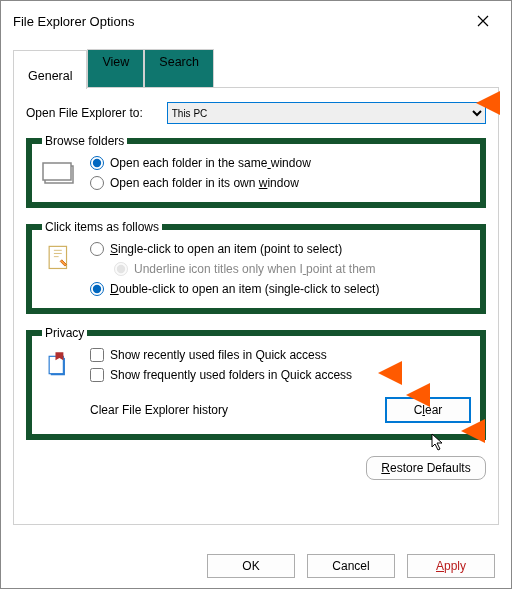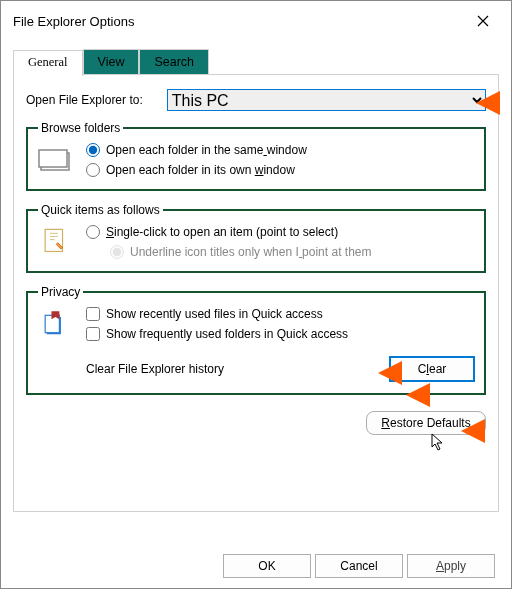--- a/index.html
+++ b/index.html
@@ -50,48 +50,47 @@
     border-bottom: none;
     background: #fff;
     margin-right: 0;
     font-size: 12.5px;
   }
   .tab.inactive {
     background: #0f766e;
     border-bottom: 1px solid #d0d0d0;
   }
   .tab.active {
-    padding-top: 4px;
+    padding-top: 18px;
     padding-bottom: 6px;
     position: relative;
     top: 1px;
     background: #fff;
-    font-family: Liberation Serif, serif;
   }
   .tab-panel {
     border: 1px solid #d0d0d0;
     margin-top: -1px;
     padding: 14px 12px 18px 12px;
     position: relative;
     min-height: 438px;
   }
   .row-open {
     display: flex;
     align-items: center;
     gap: 24px;
     margin-bottom: 10px;
   }
   .row-open select {
     flex: 1;
     height: 22px;
-    font-size: 16px;
+    font-size: 10px;
     border: 1px solid #0078d4;
   }
   fieldset.group {
-    border: 2px solid #14532d;
+    border: 6px solid #14532d;
     border-radius: 0;
     margin: 0 0 12px 0;
     padding: 8px 10px 12px 10px;
   }
   fieldset.group > legend {
     font-size: 12px;
     padding: 0 3px;
   }
   .group-body {
     display: flex;
@@ -160,24 +159,24 @@
   .restore-row {
     text-align: right;
     margin-top: 16px;
   }
   .restore-row .btn { min-width: 120px; border-radius: 8px; }
   .dialog-buttons {
     position: absolute;
     bottom: 10px;
     right: 16px;
     display: flex;
-    gap: 4px;
+    gap: 12px;
   }
   .dialog-buttons .btn { min-width: 88px; }
-  .btn.disabled { color: #404040; }
+  .btn.disabled { color: #b91c1c; }
   u { text-decoration: underline; }
   
   .arrow {
     position: absolute;
     width: 0; height: 0;
     border-top: 12px solid transparent;
     border-bottom: 12px solid transparent;
     border-right: 24px solid #ff5a00;
   }
   .cursor {
@@ -235,37 +234,41 @@
             </label>
             <label class="opt-row">
               <input type="radio" name="browse" style="">
               <span>Open each folder in its own <u>w</u>indow</span>
             </label>
           </div>
         </div>
       </fieldset>
 
       <fieldset class="group">
-        <legend>Quick items as follows</legend>
+        <legend>Click items as follows</legend>
         <div class="group-body">
           <div class="group-icon click-ico">
             <svg viewBox="0 0 38 38">
                 <rect x="4" y="3" width="22" height="28" fill="#fff" stroke="#d0b060" stroke-width="1.5"></rect>
                 <path d="M10 8h10M10 12h10M10 16h6" stroke="#d0b060"></path>
                 <path d="M18 22 l6 6 l2 -2 l-6 -6 z" fill="#ff9a3c" stroke="#c06000"></path>
               </svg>
           </div>
           <div class="options-col">
             <label class="opt-row">
               <input type="radio" name="click" style="">
               <span><u>S</u>ingle-click to open an item (point to select)</span>
             </label>
             <label class="opt-row sub-opt-enabled">
               <input type="radio" name="underline" disabled="" checked="" class="disabled-radio" style="">
               <span>Underline icon titles only when I<u> </u>point at them</span>
+            </label>
+            <label class="opt-row">
+              <input type="radio" name="click" checked="" style="">
+              <span><u>D</u>ouble-click to open an item (single-click to select)</span>
             </label>
           </div>
         </div>
       </fieldset>
 
       <fieldset class="group">
         <legend>Privacy</legend>
         <div class="privacy-body">
           <div class="group-icon priv-ico">
             <svg viewBox="0 0 38 38">

